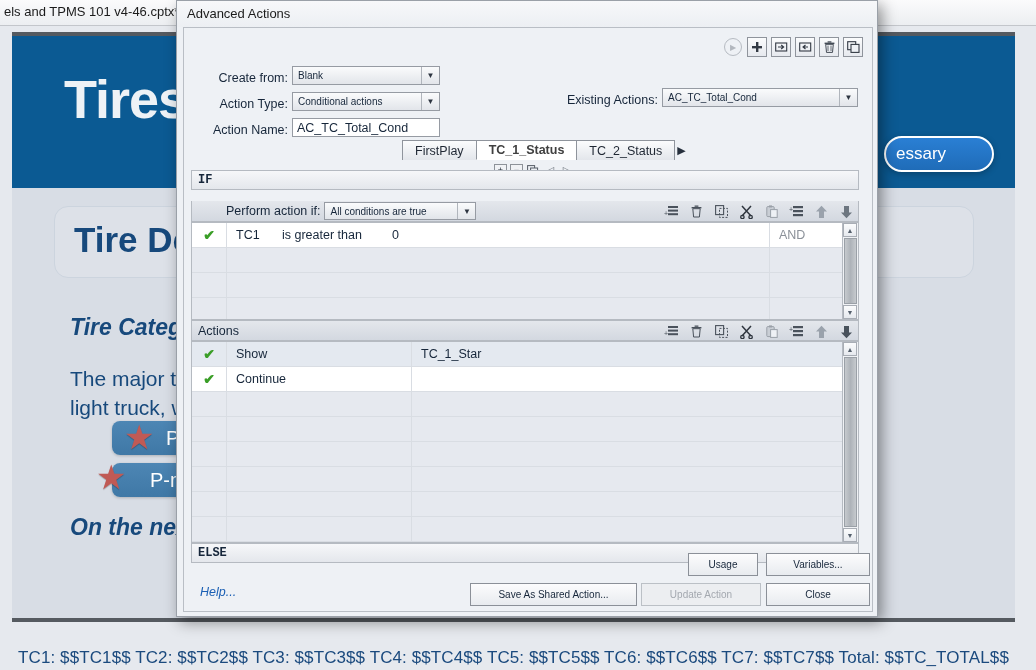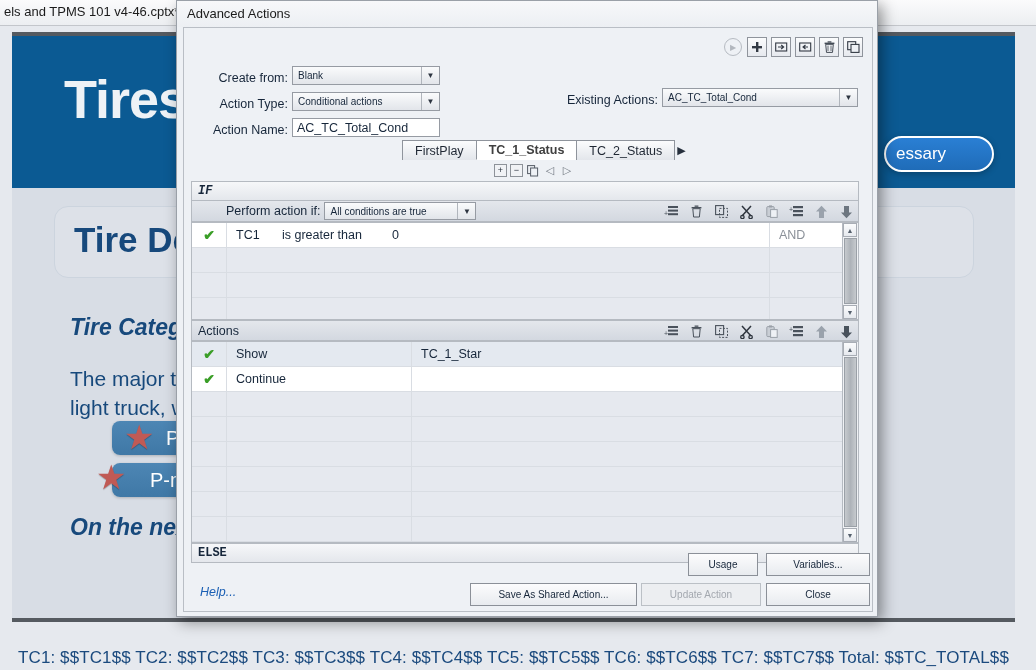--- a/index.html
+++ b/index.html
@@ -370,21 +370,21 @@
         <div class="tt plain">
           <svg width="12" height="12" viewBox="0 0 12 12">
             <rect x="0.6" y="0.6" width="7" height="8" fill="none" stroke="#555c66" stroke-width="1"></rect>
             <rect x="3.6" y="3" width="7" height="8" fill="#eef1f5" stroke="#555c66" stroke-width="1"></rect>
           </svg>
         </div>
         <div class="tt plain">◁</div>
         <div class="tt plain">▷</div>
       </div>
 
-      <div class="sec-header" style="left:7px; top:153px; width:668px;font-style:italic;">IF</div>
+      <div class="sec-header" style="left:7px; top:142px; width:668px;">IF</div>
 
       <div class="band" style="left:7px; top:173px; width:668px;padding-left:28px;">
         <span class="band-label">Perform action if:</span>
         <div class="combo" style="position:relative; left:4px; top:0; width:152px; height:18px;">
           <span class="cval">All conditions are true</span>
           <span class="carrow">▼</span>
         </div>
         <div class="row-icons">
           <div class="ricon">
             <svg width="15" height="14" viewBox="0 0 15 14">

